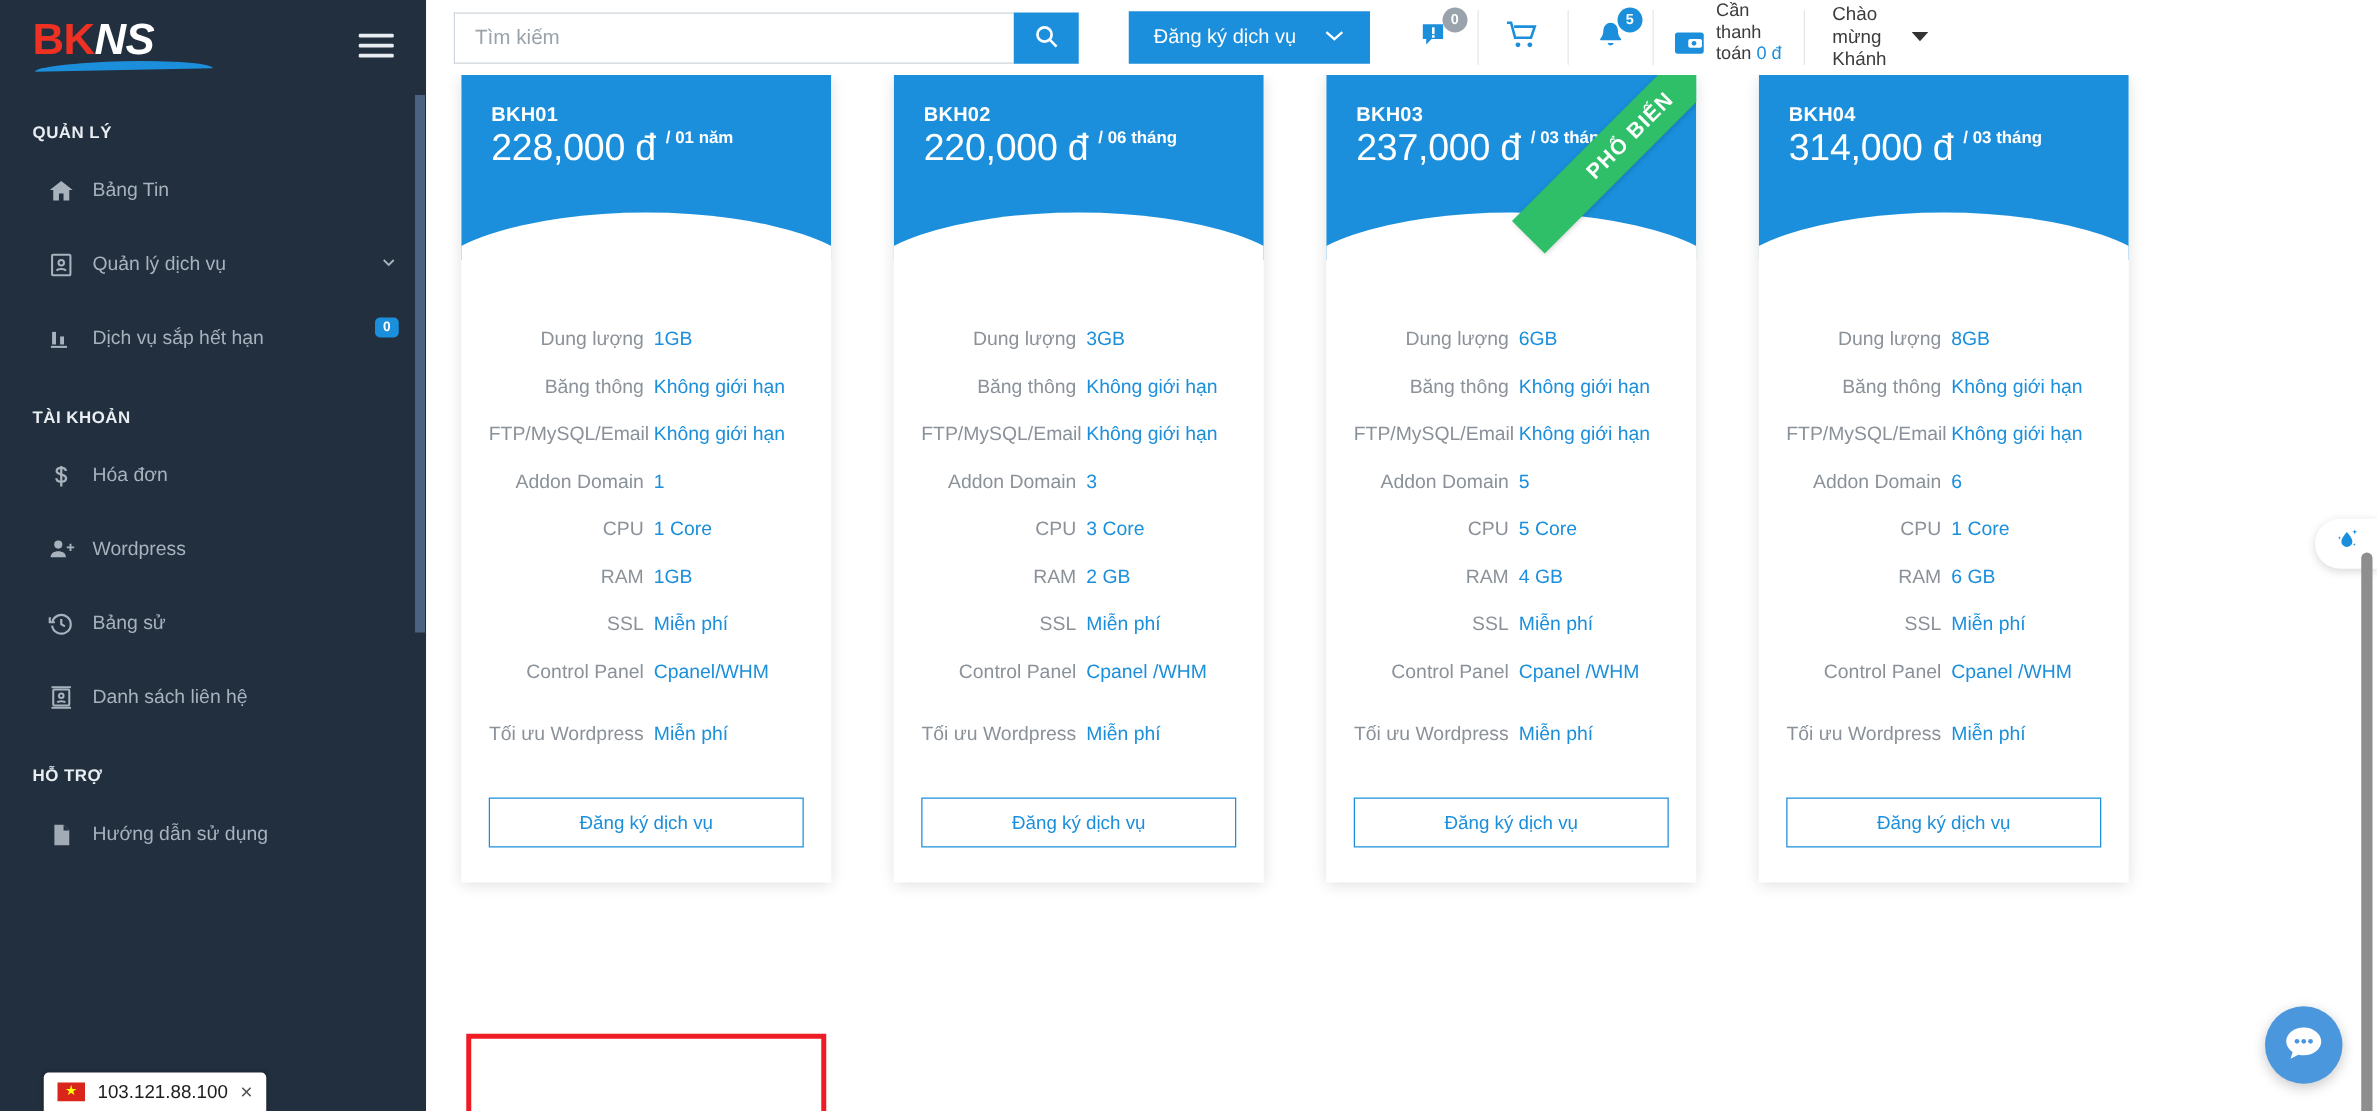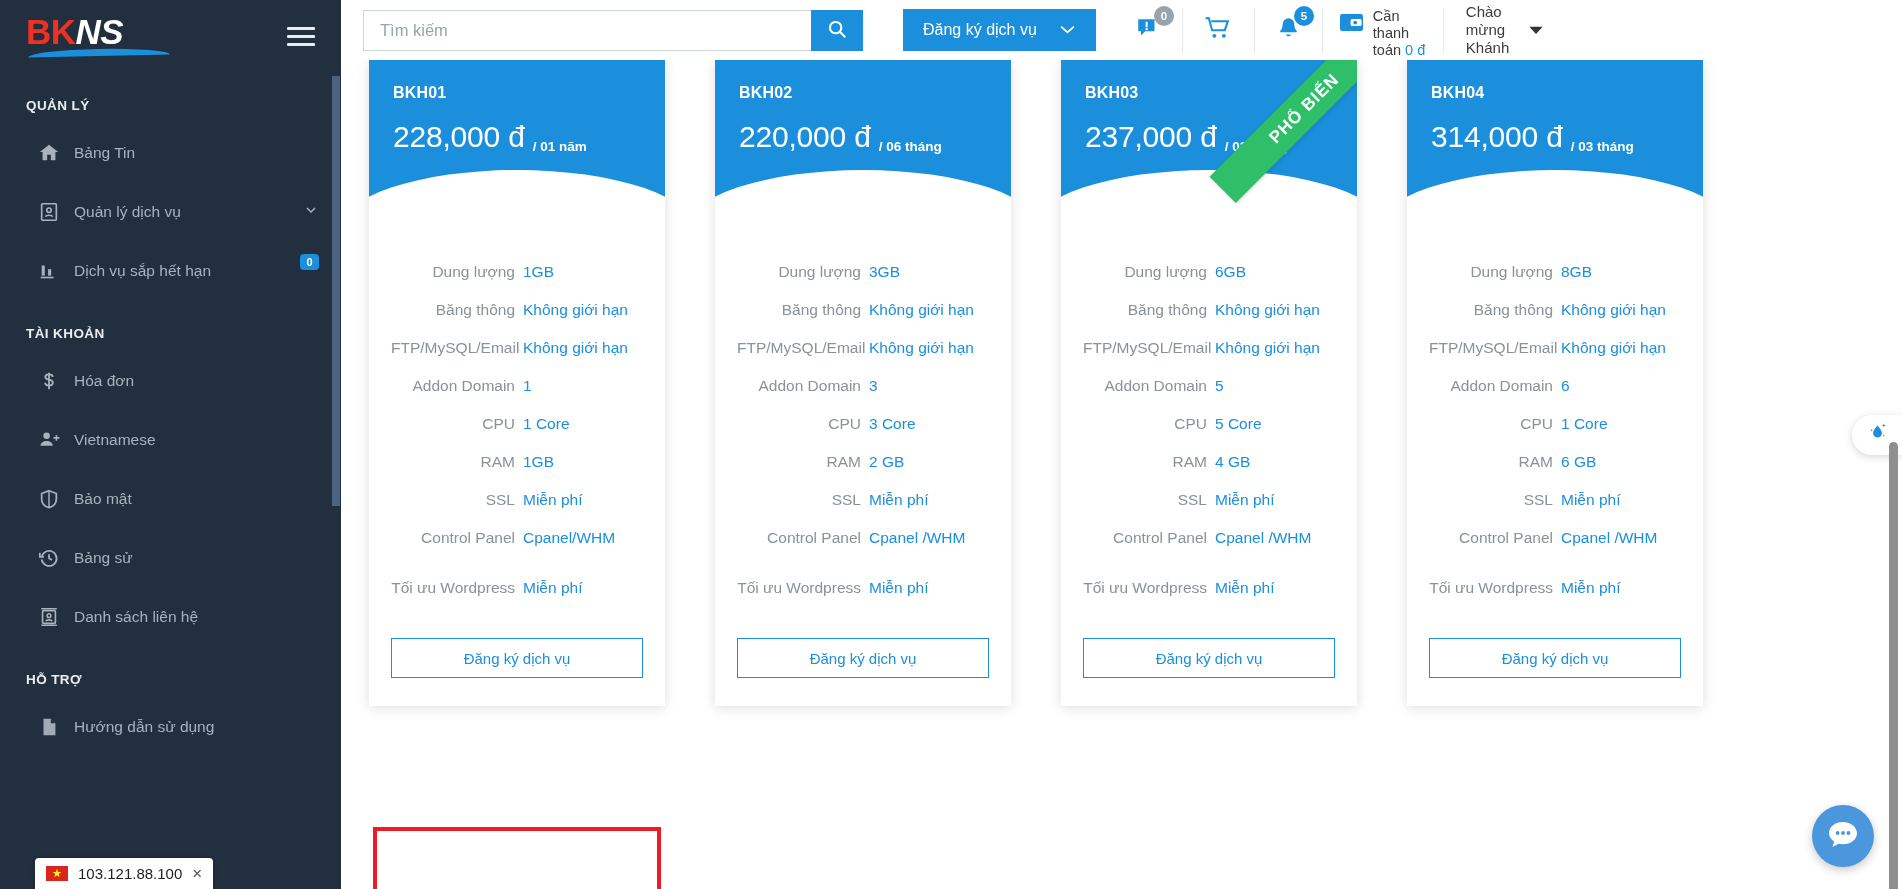--- a/index.html
+++ b/index.html
@@ -131,21 +131,21 @@
   .ti-badge {
     position: absolute; top: -2px; right: 8px;
     min-width: 20px; height: 20px; border-radius: 10px;
     font-size: 11.5px; font-weight: bold; color: #fff;
     display: flex; align-items: center; justify-content: center; padding: 0 5px;
   }
   .badge-grey { background: #9aa3ab; }
   .badge-blue { background: #1b8fdb; }
 
   .wallet {
-    display: flex; align-items: flex-start; gap: 8px; padding: 0 14px 0 16px;
+    display: flex; align-items: flex-end; gap: 8px; padding: 0 14px 0 16px;
     border-left: 1px solid #e4e8ec; height: 44px; cursor: pointer;
   }
   .wallet-txt { font-size: 14.5px; color: #3c3c3c; line-height: 17px; width: 56px; }
   .wallet-amt { color: #1b8fdb; }
   .lang {
     display: flex; align-items: center; gap: 5px; padding: 0 18px;
     border-left: 1px solid #e4e8ec; height: 44px; cursor: pointer;
     font-size: 16px; color: #3c3c3c;
   }
   .greet {
@@ -170,22 +170,22 @@
   }
   .card-curve {
     position: absolute; left: -10%; bottom: -82px; width: 120%; height: 120px;
     background: #ffffff; border-radius: 100% 100% 0 0 / 100% 100% 0 0;
   }
   .plan-name {
     color: #fff; font-size: 16px; font-weight: bold; letter-spacing: .2px;
     position: relative; z-index: 2;
   }
   .price-line {
-    margin-top: 18px; position: relative; z-index: 2;
-    display: flex; align-items: flex-end; white-space: nowrap;
+    position: relative; z-index: 2;
+    display: flex; align-items: flex-start; white-space: nowrap;
   }
   .price { color: #fff; font-size: 30px; letter-spacing: -.2px; }
   .period { color: #fff; font-size: 13.5px; font-weight: bold; margin-left: 8px; }
 
   .ribbon {
     position: absolute; z-index: 6; right: -62px; top: 30px;
     width: 230px; background: #2fbf68; color: #fff;
     transform: rotate(-45deg);
     text-align: center; font-size: 17px; font-weight: bold;
     letter-spacing: 1px; padding: 10px 0; line-height: 1;
@@ -313,32 +313,23 @@
     </div>
 
     <div class="sb-item">
       <span class="sb-ico">
         <svg width="23" height="23" viewBox="0 0 24 24" fill="currentColor">
             <circle cx="9" cy="8" r="3.4"></circle>
             <path d="M2.6 18.5c0-3.3 2.9-5 6.4-5s6.4 1.7 6.4 5z"></path>
             <path d="M18.4 7.2h1.6v2.3h2.3v1.6H20v2.3h-1.6v-2.3h-2.3V9.5h2.3z"></path>
           </svg>
       </span>
-      <span class="sb-label">Vietnamese</span>
-    </div>
-
-    <div class="sb-item">
-      <span class="sb-ico">
-        <svg width="22" height="22" viewBox="0 0 24 24" fill="none" stroke="currentColor" stroke-width="1.9">
-            <path d="M12 3l8 3v6c0 4.6-3.3 8.2-8 9.4C7.3 20.2 4 16.6 4 12V6z"></path>
-            <path d="M12 3v18.4" stroke-width="1.6"></path>
-          </svg>
-      </span>
-      <span class="sb-label">Bảo mật</span>
-    </div>
+      <span class="sb-label">Wordpress</span>
+    </div>
+
 
     <div class="sb-item">
       <span class="sb-ico">
         <svg width="22" height="22" viewBox="0 0 24 24" fill="none" stroke="currentColor" stroke-width="1.9">
             <path d="M4.2 10.3A8.2 8.2 0 1 1 4 13.6"></path>
             <path d="M2 6.3v4.4h4.4"></path>
             <path d="M12 7.8v4.6l3.2 1.9"></path>
           </svg>
       </span>
       <span class="sb-label">Bảng sử</span>

